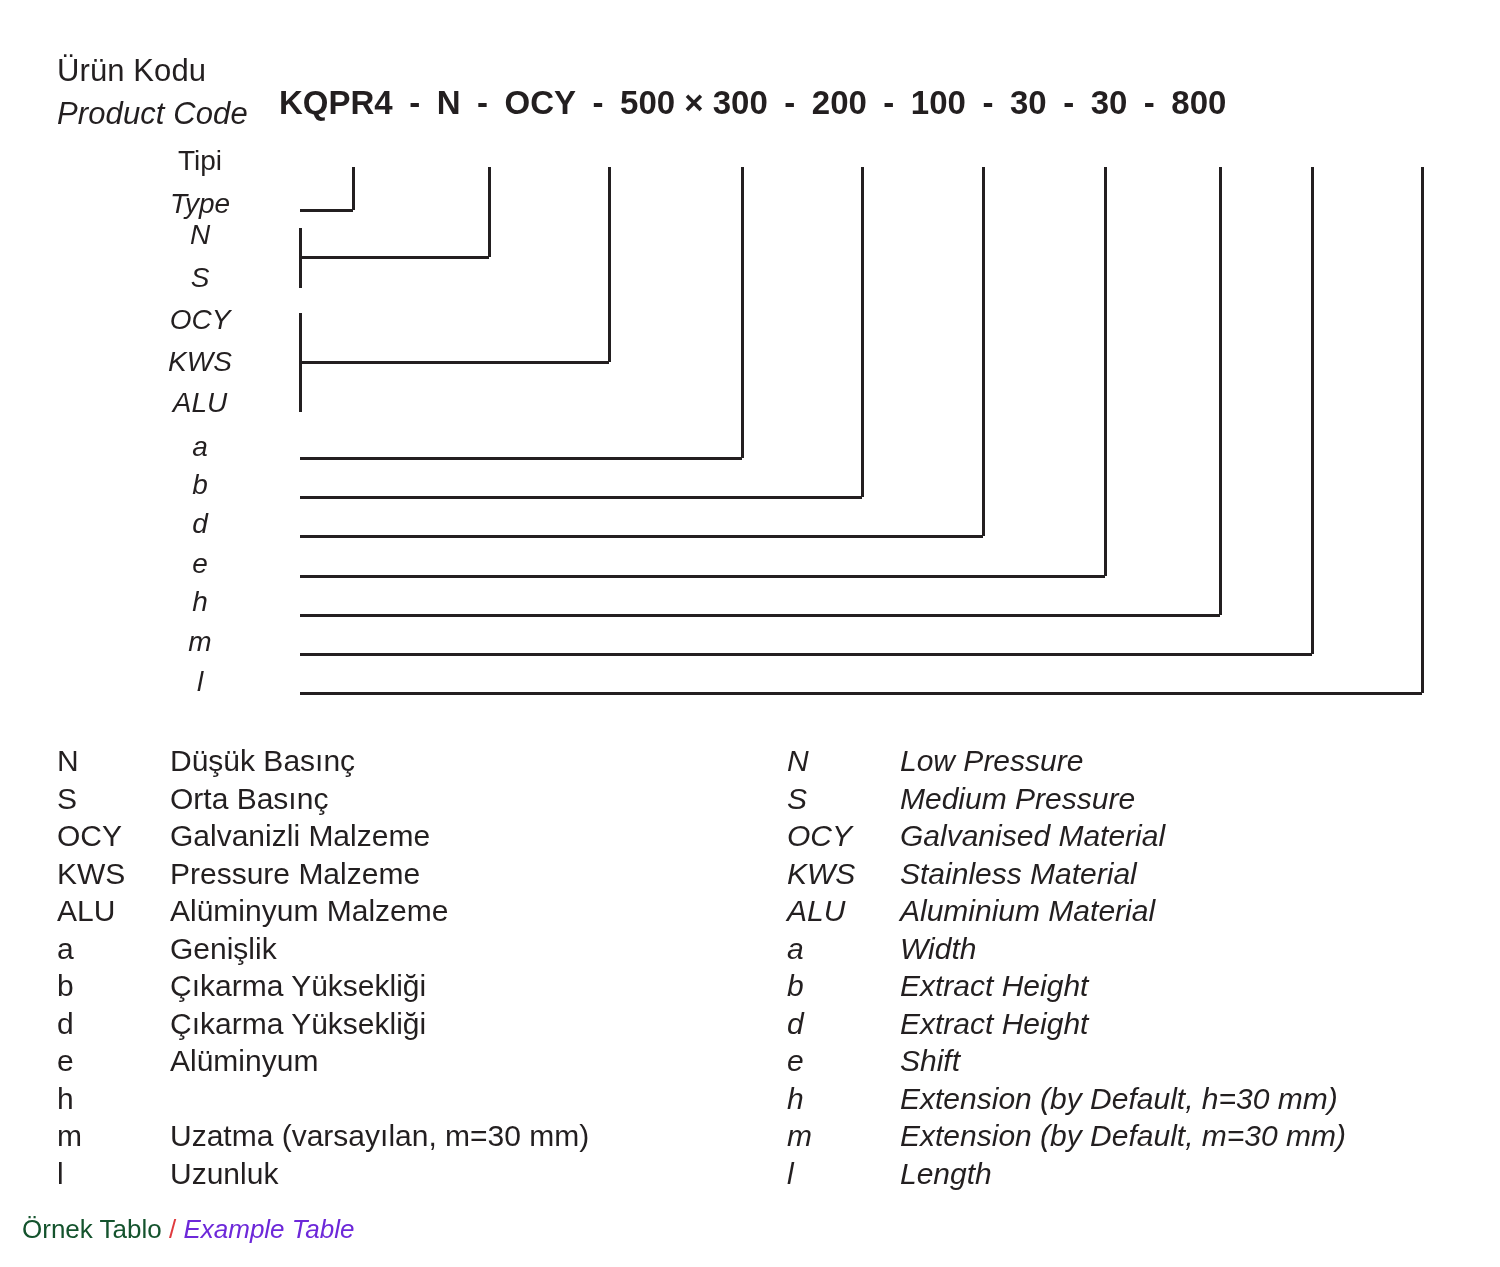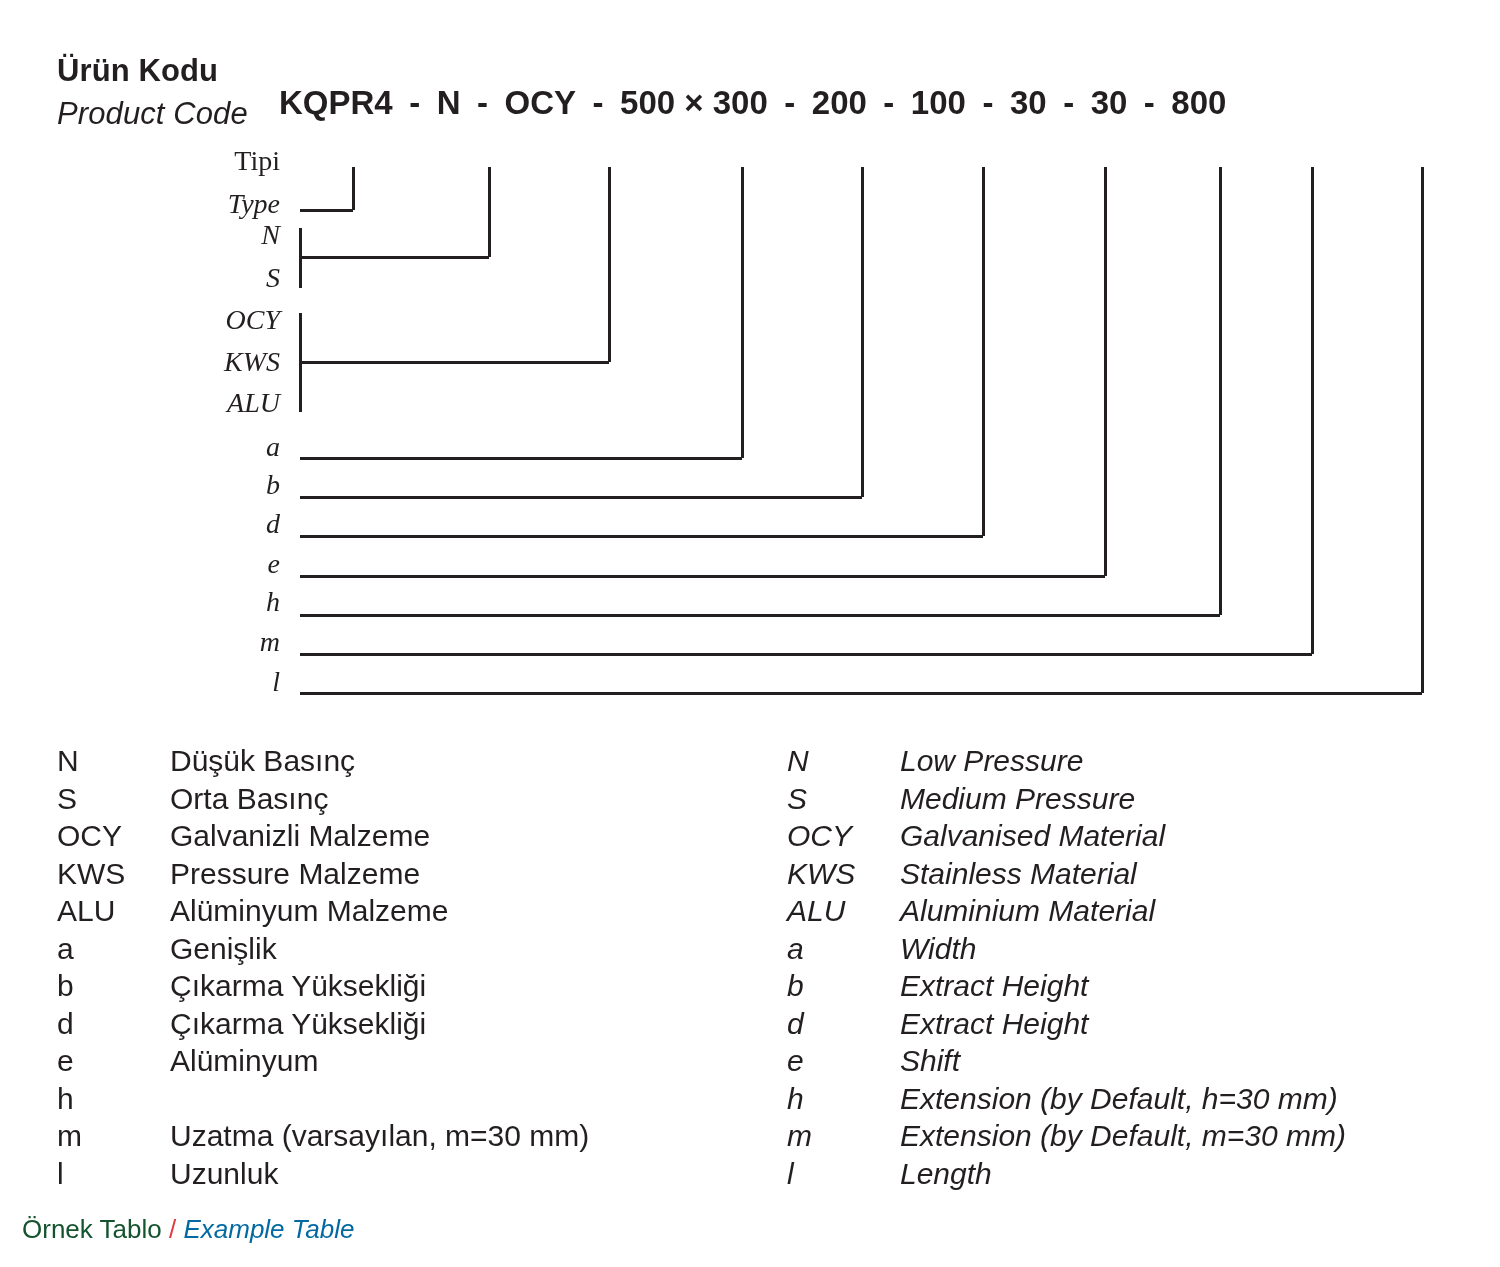--- a/index.html
+++ b/index.html
@@ -15,43 +15,42 @@
 
   
   #code-block{position:absolute;left:0;top:0;width:1500px;height:145px;}
   .hdr-label{
     position:absolute;
     font-size:31px;
     line-height:1;
     white-space:nowrap;
     letter-spacing:.1px;
   }
-  #hdr-tr{left:57px;top:55px;font-weight:700;}
+  #hdr-tr{left:57px;top:55px;font-weight:400;}
   #hdr-en{left:57px;top:98px;font-style:italic;font-weight:400;}
 
   #code-tokens{
     position:absolute;left:279px;top:84px;
     display:flex;align-items:flex-start;
     font-weight:bold;font-size:33px;
     white-space:nowrap;
   }
   .tok{display:inline-block;text-align:center;}
   .sep{display:inline-block;text-align:center;font-weight:bold;}
 
   
   #diagram{position:absolute;left:0;top:140px;width:1500px;height:590px;}
   #diagram svg{display:block;}
   .rowlab{
     position:absolute;
     font-size:28px;
     font-style:italic;
-    text-align:right;
+    text-align:center;
     white-space:nowrap;
     line-height:1;
-    font-family:Liberation Serif, serif;
   }
   .rowlab.upright{font-style:normal;}
 
   
   #legend{position:absolute;left:0;top:745px;width:1500px;}
   .legcol{position:absolute;top:0;}
   #legcol-tr{left:57px;}
   #legcol-en{left:787px;}
   .legrow{
     height:37.5px;
@@ -66,21 +65,21 @@
   #legcol-en .legkey,#legcol-en .legval{font-style:italic;}
 
   
   #footer{
     position:absolute;left:22px;top:1216px;
     font-size:26px;white-space:nowrap;
     line-height:1;
   }
   #footer .f-tr{color:#14532d;}
   #footer .f-slash{color:#e03a3e;}
-  #footer .f-en{color:#0369a1;font-style:italic;}
+  #footer .f-en{color:#6d28d9;font-style:italic;}
 </style>
 </head>
 <body>
 
 <div id="page">
 
   <div id="code-block">
     <div class="hdr-label" id="hdr-tr">Ürün Kodu</div>
     <div class="hdr-label" id="hdr-en">Product Code</div>
     <div id="code-tokens" style="left: 279px;">

